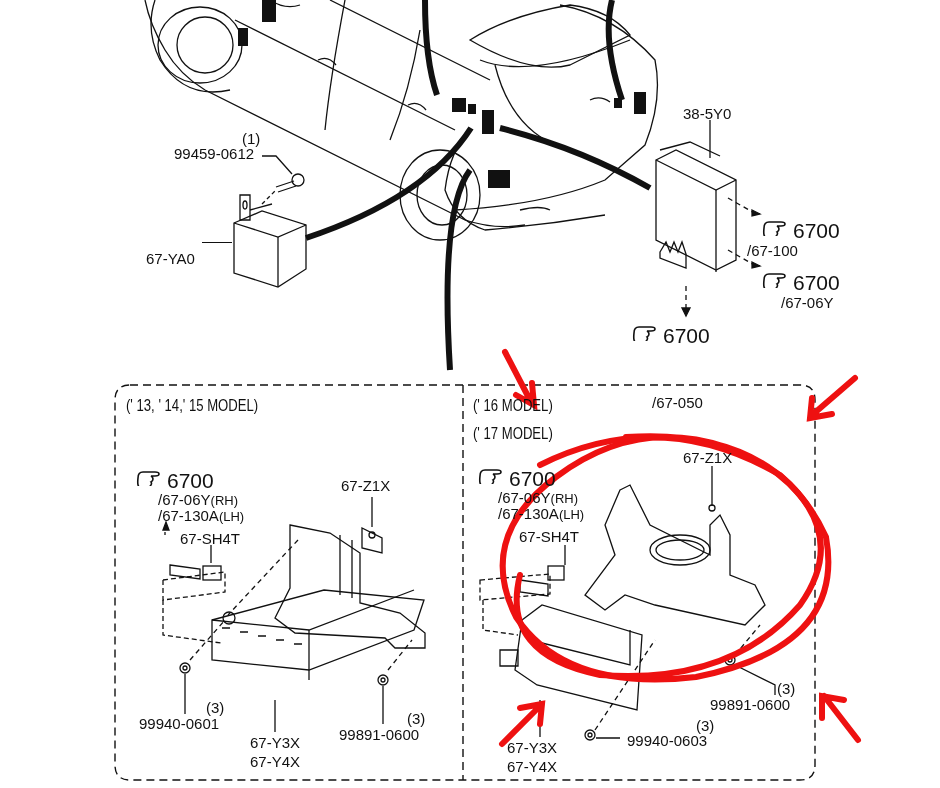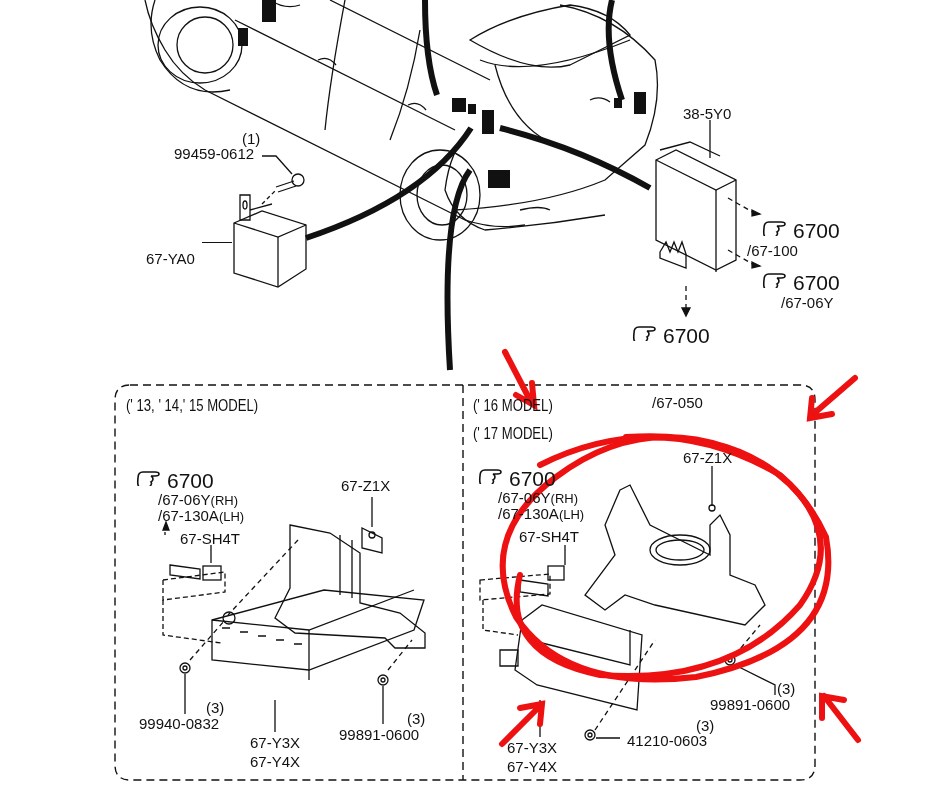--- a/index.html
+++ b/index.html
@@ -192,36 +192,36 @@
   <svg class="hand" style="position:static" viewBox="0 0 24 16">
       <use href="#hand"></use>
     </svg>
   <span class="lbl big" style="position:static">6700</span>
 </div>
 <div class="lbl" style="left:158px;top:492px;"><span>/67-06Y</span><span class="sm">(RH)</span></div>
 <div class="lbl" style="left:158px;top:508px;"><span>/67-130A</span><span class="sm">(LH)</span></div>
 <div class="lbl" style="left:180px;top:531px;">67-SH4T</div>
 <div class="lbl" style="left:341px;top:478px;">67-Z1X</div>
 <div class="lbl" style="left:206px;top:700px;">(3)</div>
-<div class="lbl" style="left:139px;top:716px;">99940-0832</div>
+<div class="lbl" style="left:139px;top:716px;">99940-0601</div>
 <div class="lbl" style="left:407px;top:711px;">(3)</div>
 <div class="lbl" style="left:339px;top:727px;">99891-0600</div>
 <div class="lbl" style="left:250px;top:735px;">67-Y3X</div>
 <div class="lbl" style="left:250px;top:754px;">67-Y4X</div>
 
 <div class="lbl model" style="left:473px;top:398px;">(' 16 MODEL)</div>
 <div class="lbl model" style="left:473px;top:426px;">(' 17 MODEL)</div>
 <div class="ref" style="left:476px;top:468px;">
   <svg class="hand" style="position:static" viewBox="0 0 24 16">
       <use href="#hand"></use>
     </svg>
   <span class="lbl big" style="position:static">6700</span>
 </div>
 <div class="lbl" style="left:498px;top:490px;"><span>/67-06Y</span><span class="sm">(RH)</span></div>
 <div class="lbl" style="left:498px;top:506px;"><span>/67-130A</span><span class="sm">(LH)</span></div>
 <div class="lbl" style="left:519px;top:529px;">67-SH4T</div>
 <div class="lbl" style="left:683px;top:450px;">67-Z1X</div>
 <div class="lbl" style="left:777px;top:681px;">(3)</div>
 <div class="lbl" style="left:710px;top:697px;">99891-0600</div>
 <div class="lbl" style="left:696px;top:718px;">(3)</div>
-<div class="lbl" style="left:627px;top:733px;">41210-0603</div>
+<div class="lbl" style="left:627px;top:733px;">99940-0603</div>
 <div class="lbl" style="left:507px;top:740px;">67-Y3X</div>
 <div class="lbl" style="left:507px;top:759px;">67-Y4X</div>
 
 </body></html>

